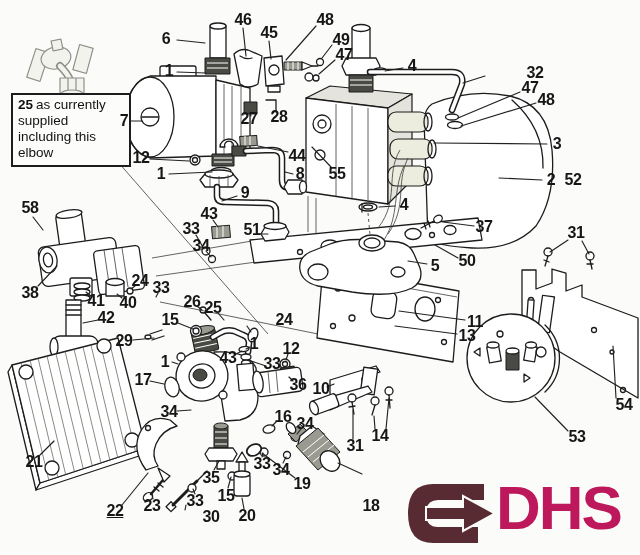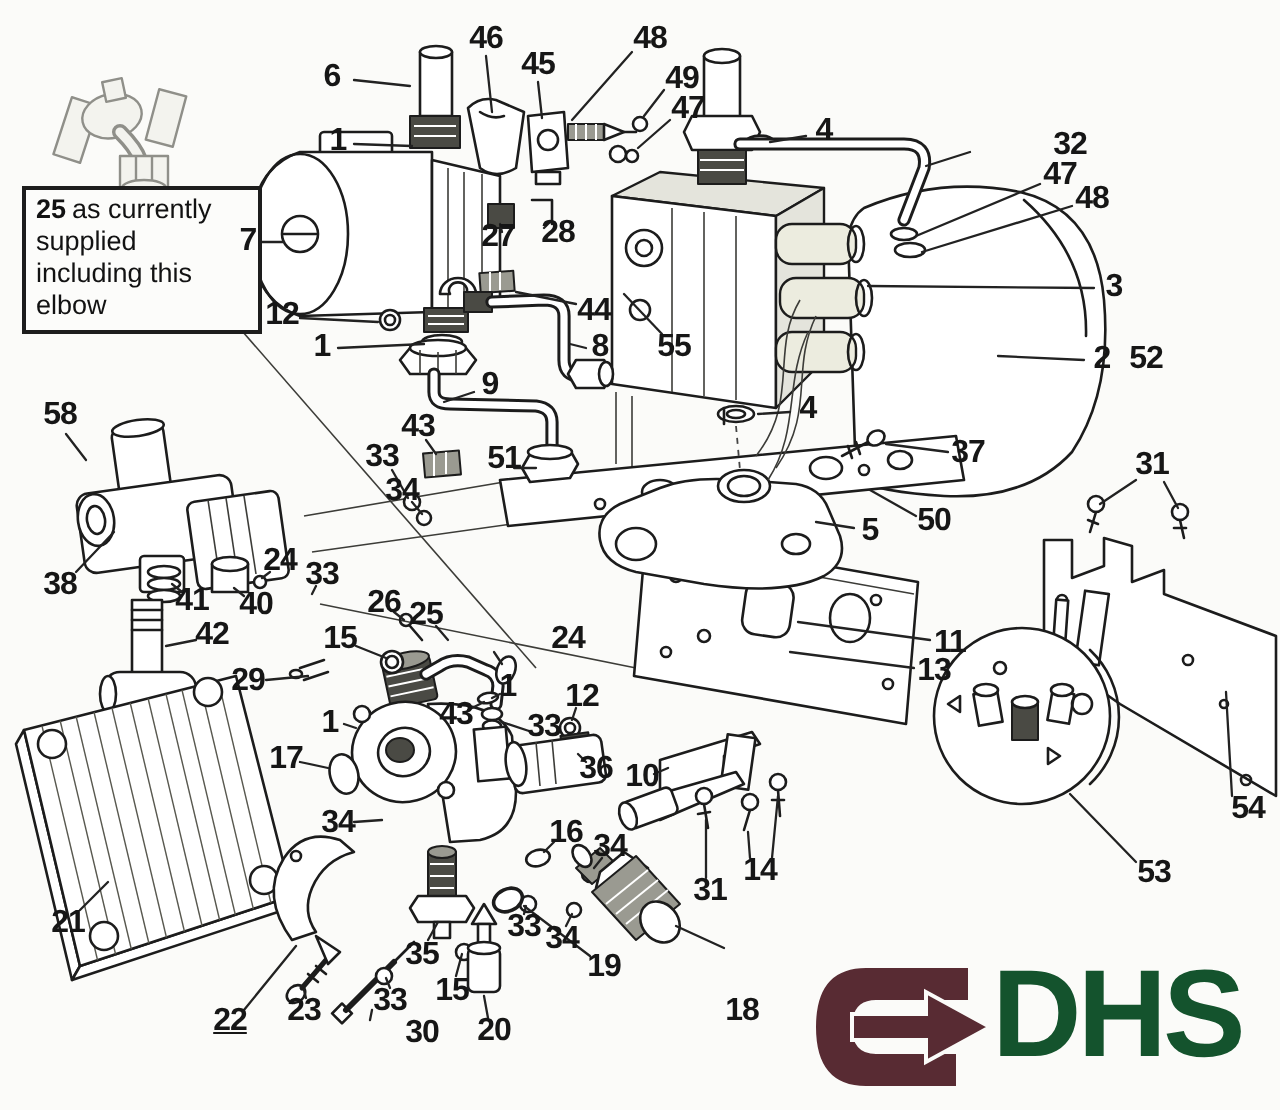--- a/index.html
+++ b/index.html
@@ -23,21 +23,21 @@
   .gpi{stroke:#f3f3ee;stroke-width:4.6;fill:none;stroke-linecap:round;}
   .gray{stroke:#8f8f89;stroke-width:1.2;fill:#f3f3ee;stroke-linejoin:round;}
   .lead{stroke:#222;stroke-width:1.15;fill:none;stroke-linecap:round;}
   .dash{stroke:#444;stroke-width:.9;stroke-dasharray:3 3;fill:none;}
   .callout{position:absolute;transform:translate(-50%,-50%);font-weight:700;font-size:16px;
            color:#161616;letter-spacing:-.5px;white-space:nowrap;}
   #note-box{position:absolute;left:11px;top:93px;width:106px;background:#fcfcfa;
             border:2px solid #1d1d1d;padding:2px 5px 4px;font-size:13.5px;line-height:1.18;color:#121212;}
   #note-box b{font-weight:700;margin-right:3px;}
   #logo-text{position:absolute;left:496px;top:477px;font-size:62px;font-weight:700;
-             letter-spacing:-2px;line-height:1;color:#14532d;}
+             letter-spacing:-2px;line-height:1;color:#be185d;}
 </style>
 </head>
 <body>
 
 <div class="page">
 
 <svg class="layer" width="640" height="555" viewBox="0 0 640 555">
   <defs>
     <clipPath id="hx-clip">
           <polygon points="12,365 118,338 146,448 40,483"></polygon>

